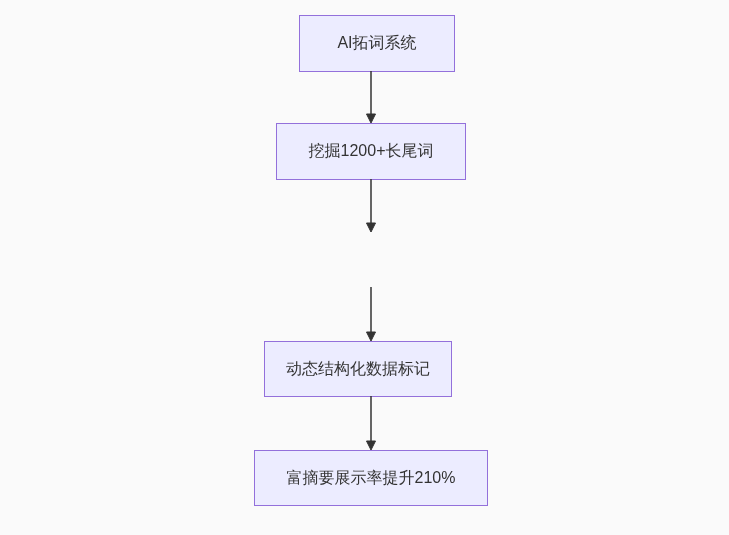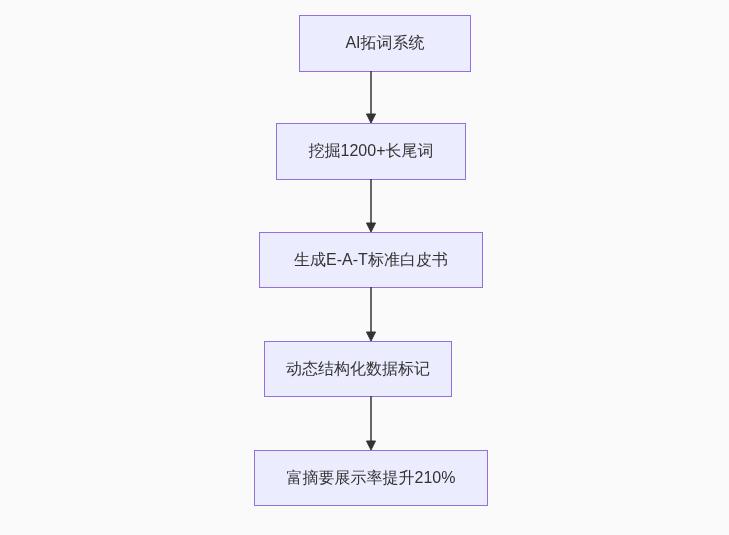--- a/index.html
+++ b/index.html
@@ -29,21 +29,21 @@
     border: 1px solid var(--node-border);
     display: flex;
     align-items: center;
     justify-content: center;
     font-size: 16px;
     color: var(--text);
     white-space: nowrap;
   }
   .node span { display: inline-block; }
   
-  .n1 { left: 299px; top: 15px;  width: 172px; height: 57px; }
+  .n1 { left: 299px; top: 15px;  width: 156px; height: 57px; }
   .n2 { left: 276px; top: 123px; width: 190px; height: 57px; align-items: center; }
   .n3 { left: 259px; top: 232px; width: 224px; height: 56px; }
   .n4 { left: 264px; top: 341px; width: 188px; height: 56px; }
   .n5 { left: 254px; top: 450px; width: 234px; height: 56px; justify-content: center; }
   .arrow {
     position: absolute;
     left: 365px;
     width: 12px;
     display: block;
   }
@@ -70,23 +70,20 @@
 
   <div class="node n2">
     <span>挖掘1200+长尾词</span>
   </div>
 
   <svg class="arrow a2" width="12" height="54" viewBox="0 0 12 54" aria-hidden="true">
     <line x1="6" y1="0" x2="6" y2="45"></line>
     <polygon points="1.5,44 10.5,44 6,53"></polygon>
   </svg>
 
-  <div class="node n3">
-    <span>生成E-A-T标准白皮书</span>
-  </div>
 
   <svg class="arrow a3" width="12" height="55" viewBox="0 0 12 55" aria-hidden="true">
     <line x1="6" y1="0" x2="6" y2="46"></line>
     <polygon points="1.5,45 10.5,45 6,54"></polygon>
   </svg>
 
   <div class="node n4">
     <span>动态结构化数据标记</span>
   </div>
 

